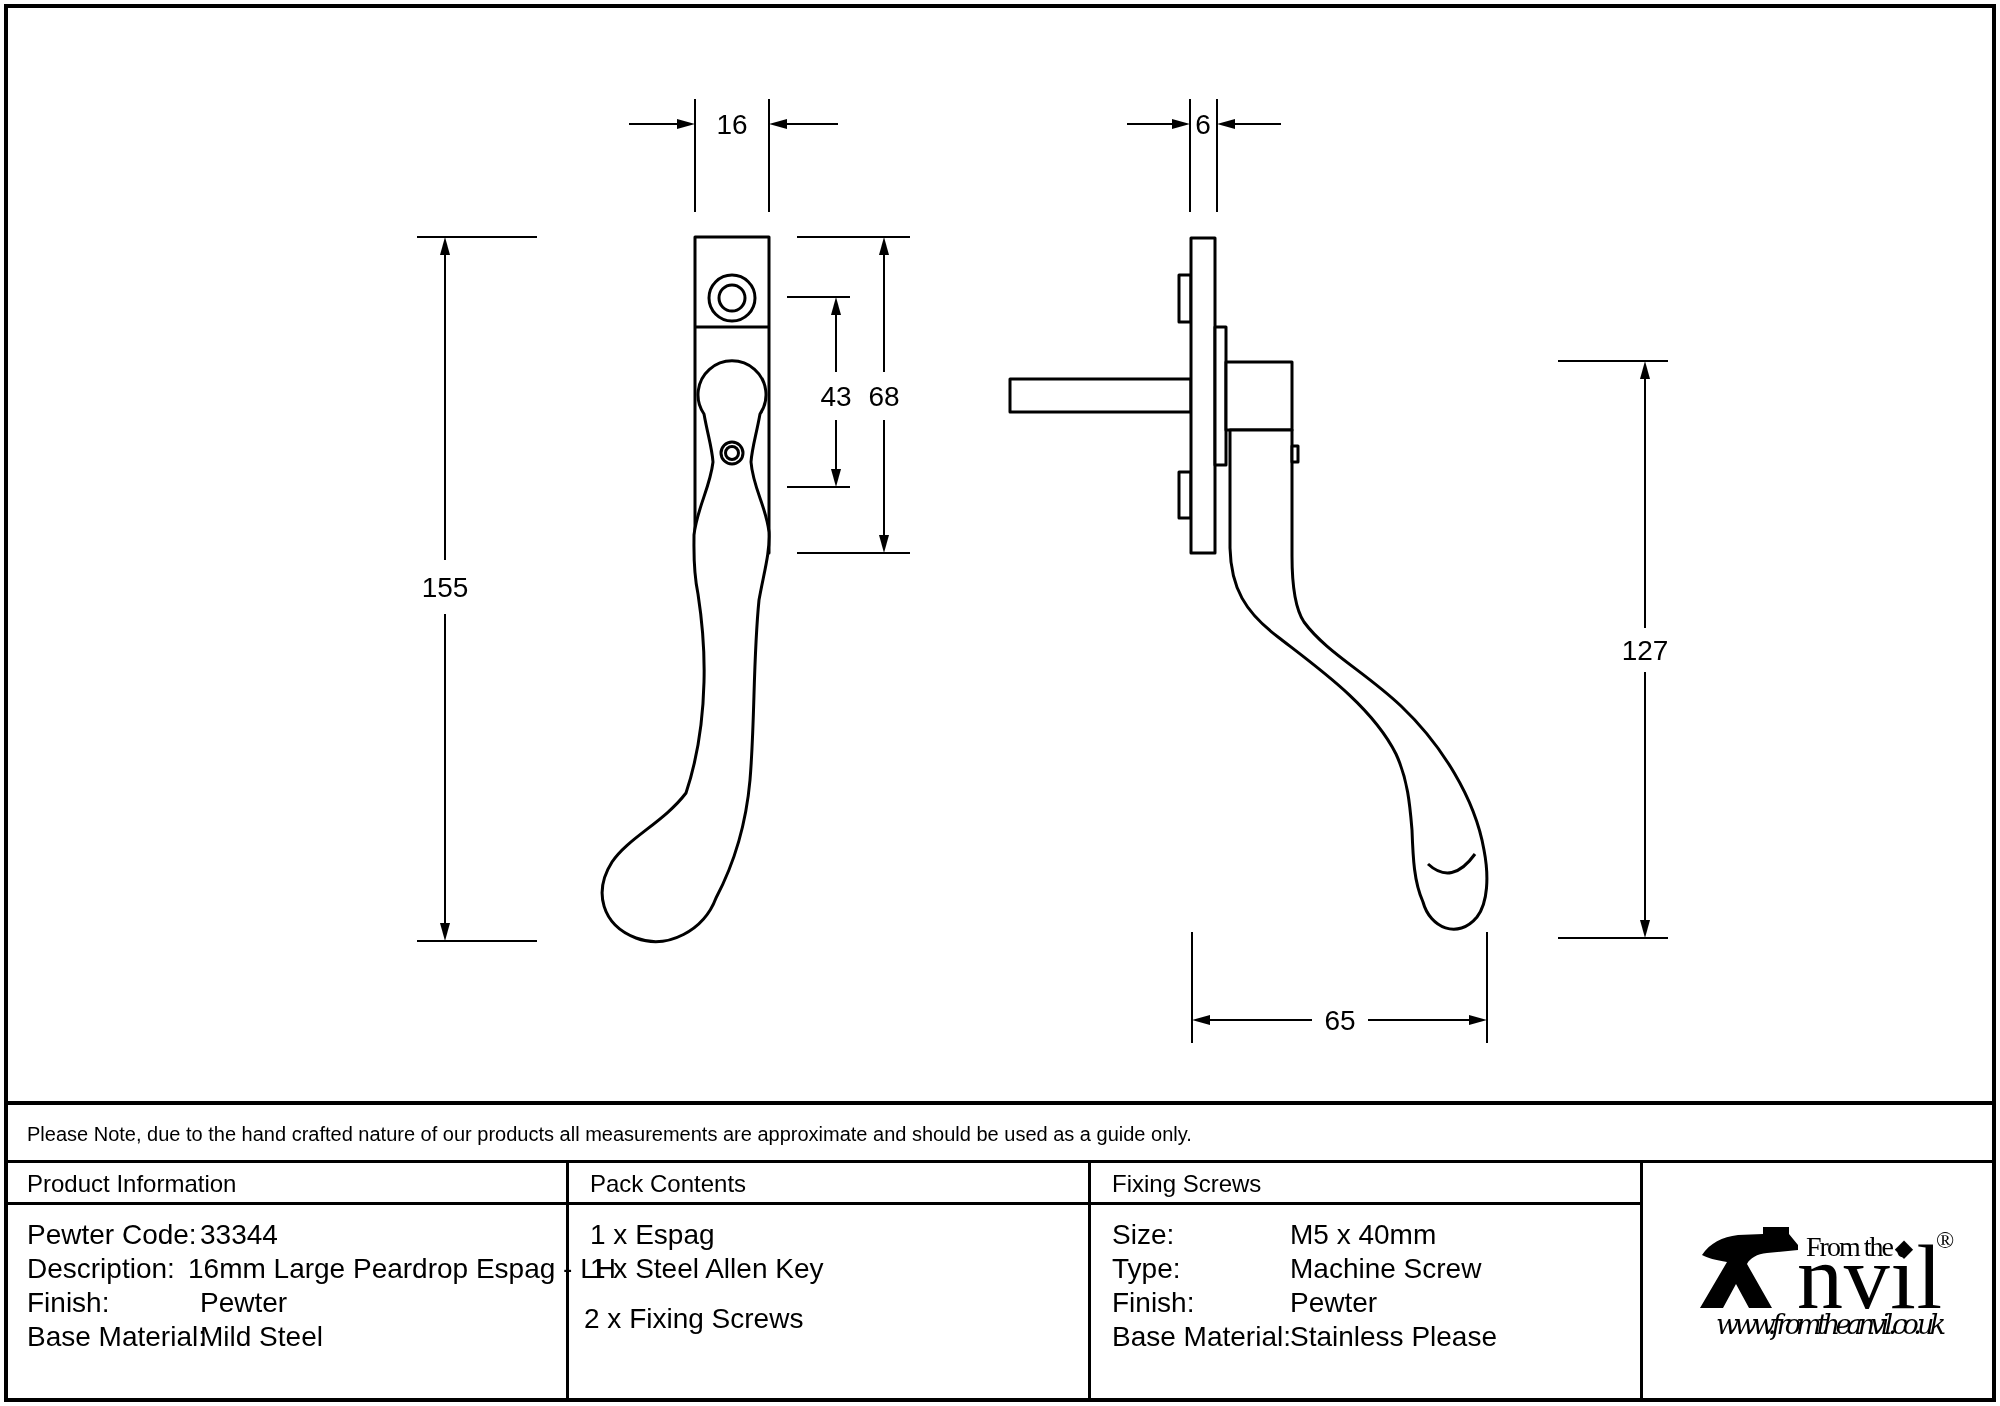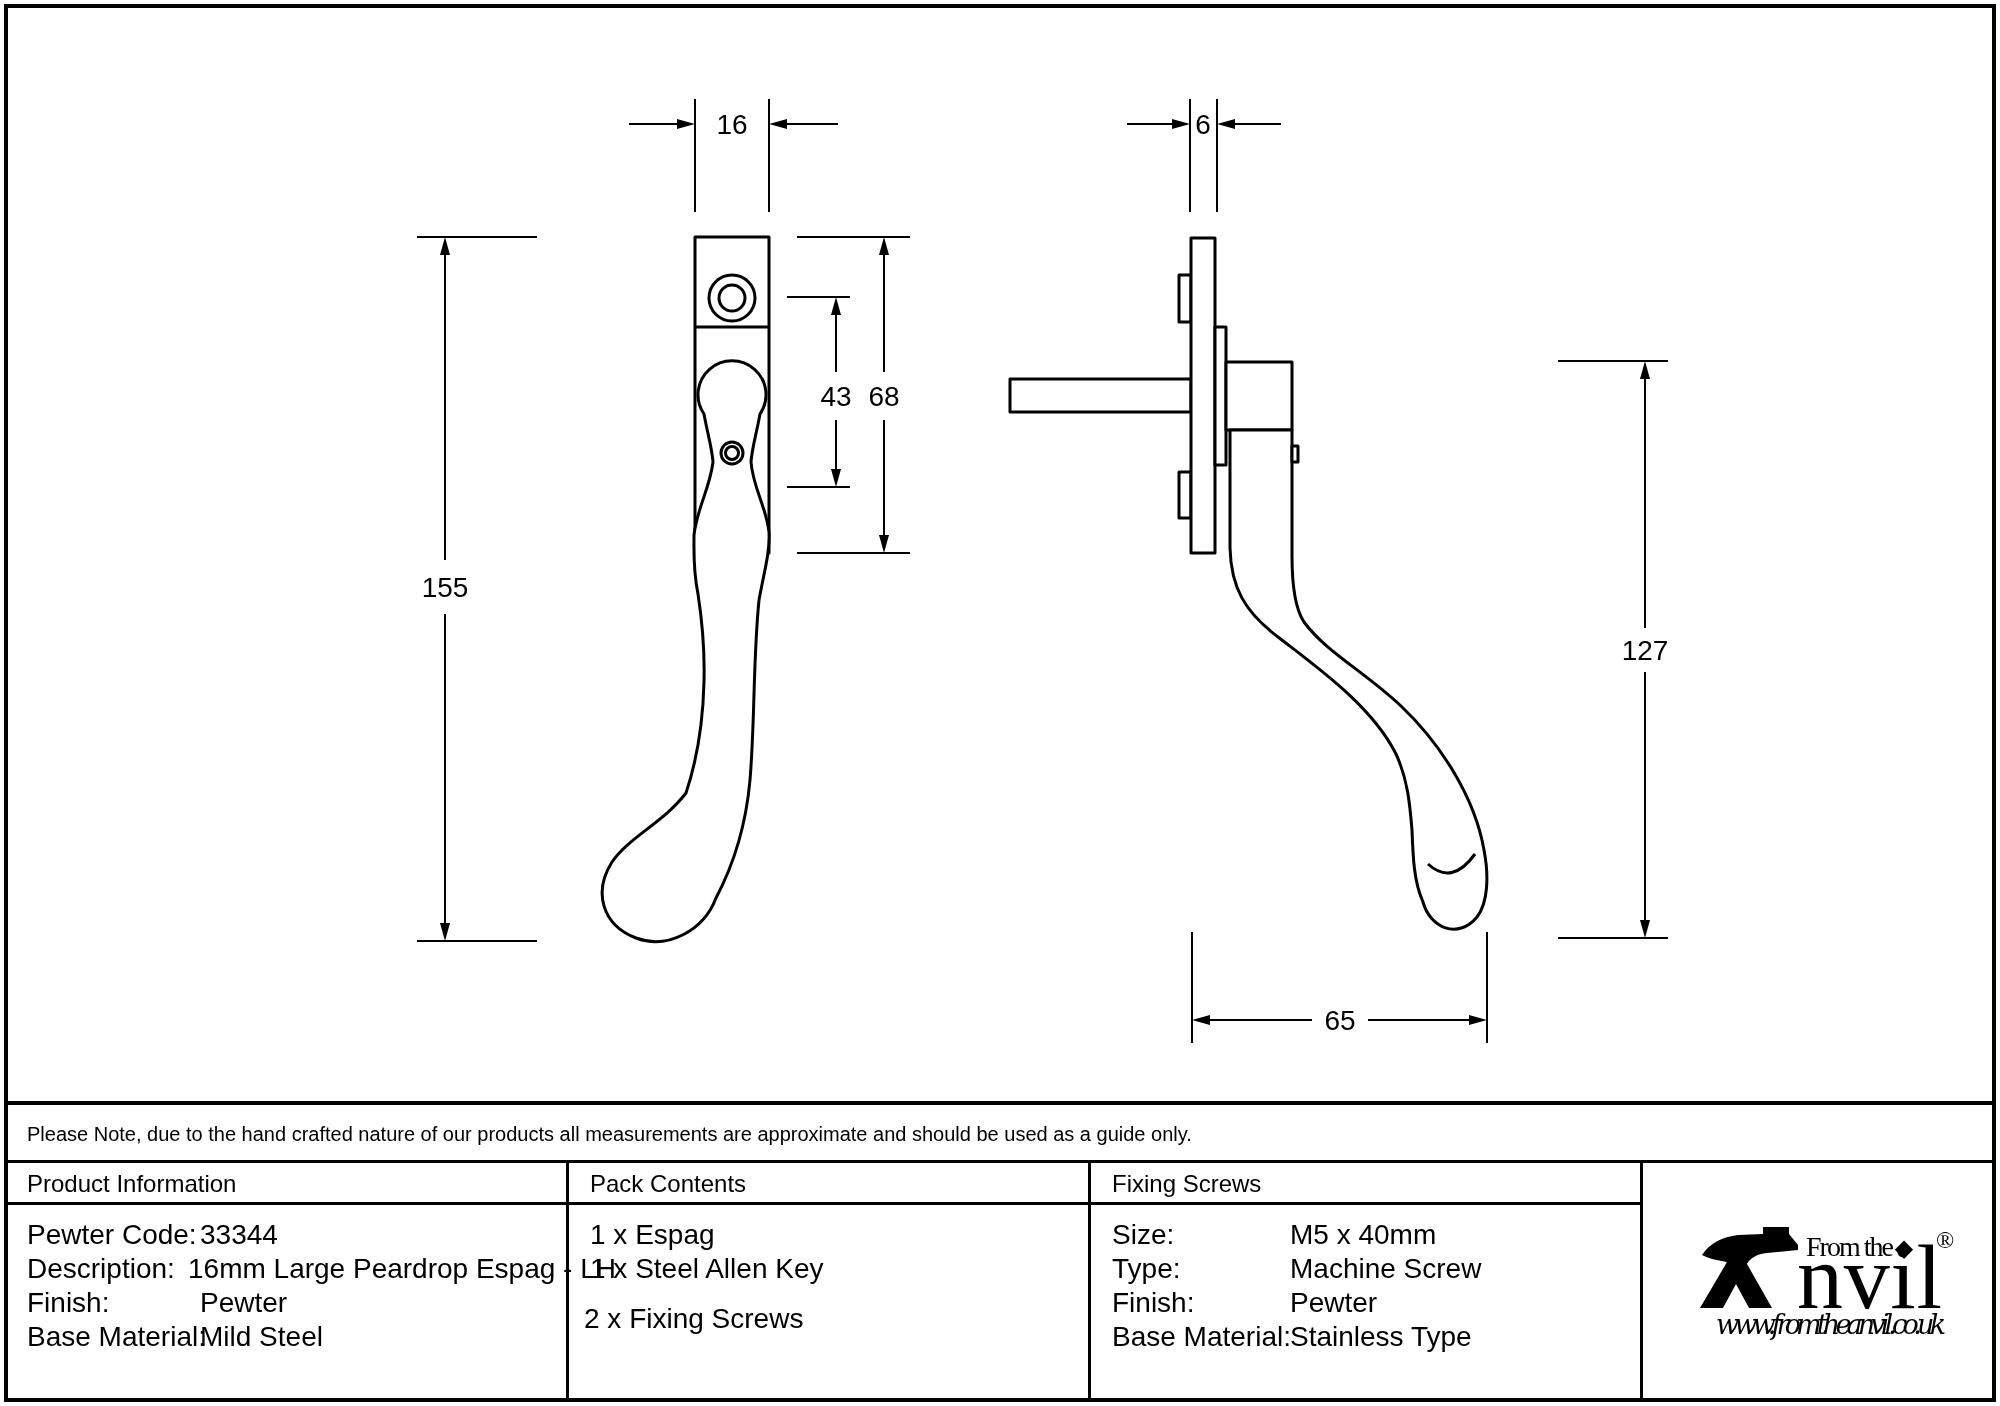--- a/index.html
+++ b/index.html
@@ -201,14 +201,14 @@
   <div class="txt" style="left:590px;top:1252px;">1 x Steel Allen Key</div>
   <div class="txt" style="left:584px;top:1286px;margin-top:16px;">2 x Fixing Screws</div>
 
   <div class="txt" style="left:1112px;top:1218px;">Size:</div>
   <div class="txt" style="left:1290px;top:1218px;">M5 x 40mm</div>
   <div class="txt" style="left:1112px;top:1252px;text-align:right;">Type:</div>
   <div class="txt" style="left:1290px;top:1252px;">Machine Screw</div>
   <div class="txt" style="left:1112px;top:1286px;">Finish:</div>
   <div class="txt" style="left:1290px;top:1286px;">Pewter</div>
   <div class="txt" style="left:1112px;top:1320px;">Base Material:</div>
-  <div class="txt" style="left:1290px;top:1320px;">Stainless Type</div>
+  <div class="txt" style="left:1290px;top:1320px;">Stainless Please</div>
 </div>
 
 </body></html>

